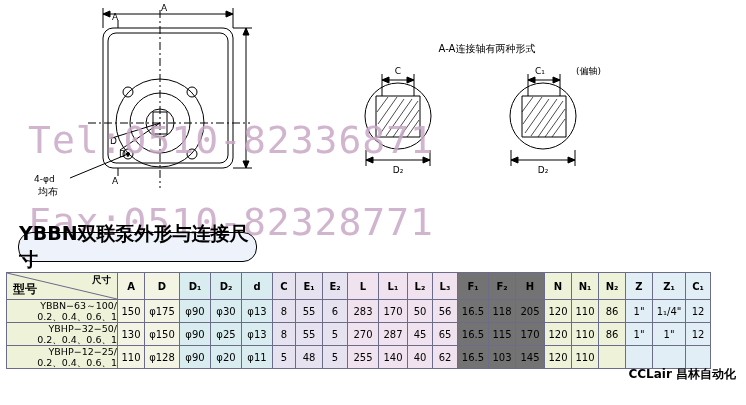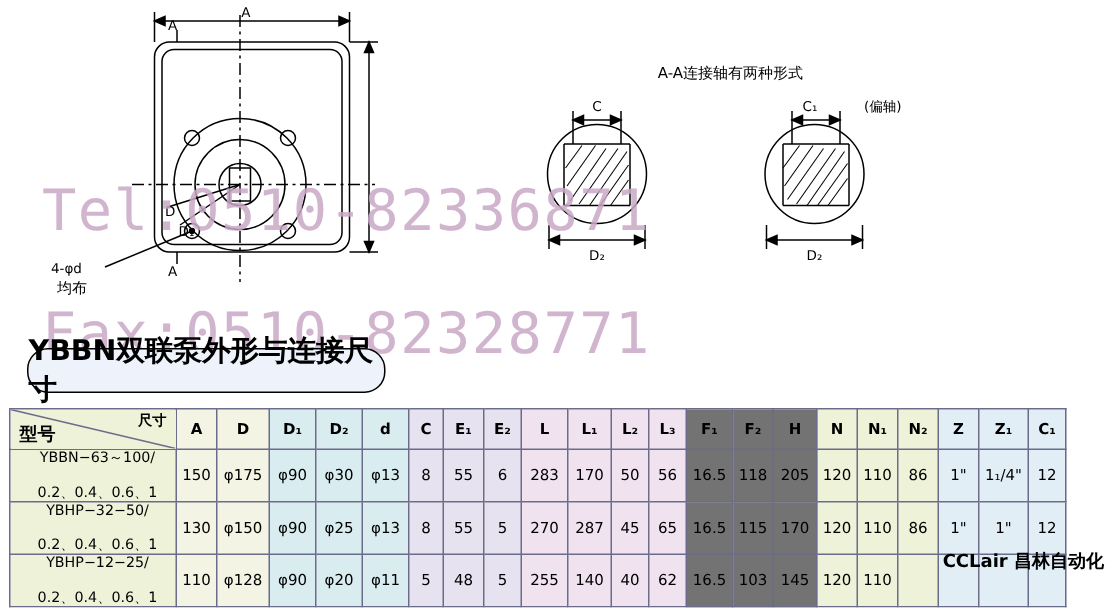--- a/index.html
+++ b/index.html
@@ -53,25 +53,25 @@
     height:22px;
   }
   .corner{width:104px;height:26px;position:relative;background:#eef2d8;margin-top:12px;}
   .corner .c-size{position:absolute;right:6px;top:1px;font-size:9.5px;}
   .corner .c-model{position:absolute;left:6px;bottom:1px;font-size:12px;}
   .corner .diag{
     position:absolute;left:0;top:0;width:100%;height:100%;
   }
   .hdr td{font-weight:bold;font-size:10px;height:26px;}
   .rowlabel{
-    width:104px;text-align:center;padding-left:6px;
+    width:104px;text-align:right;padding-left:6px;
     font-size:9.5px;line-height:11px;background:#eef2d8;
   }
   .rowlabel .l1{display:block;}
-  .rowlabel .l2{display:block;margin-top:12px;}
+  .rowlabel .l2{display:block;}
 
   
   .cA{background:#f3f4e4;}
   .cB{background:#d9edf0;}
   .cC{background:#e6e2ef;}
   .cD{background:#f0e3ef;}
   .cE{background:#737373;}
   .cF{background:#eef2d8;}
   .cG{background:#e2eef6;}
 

